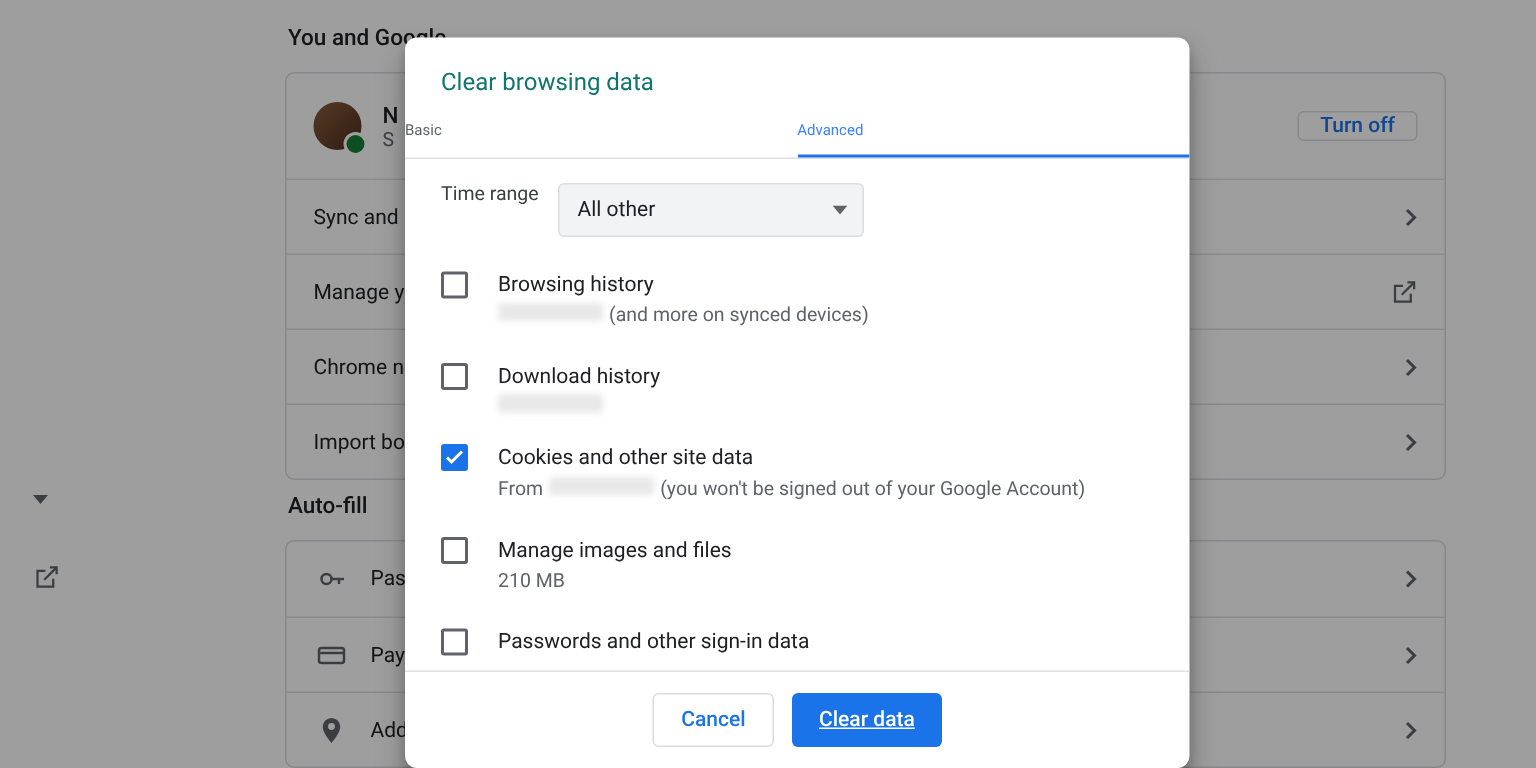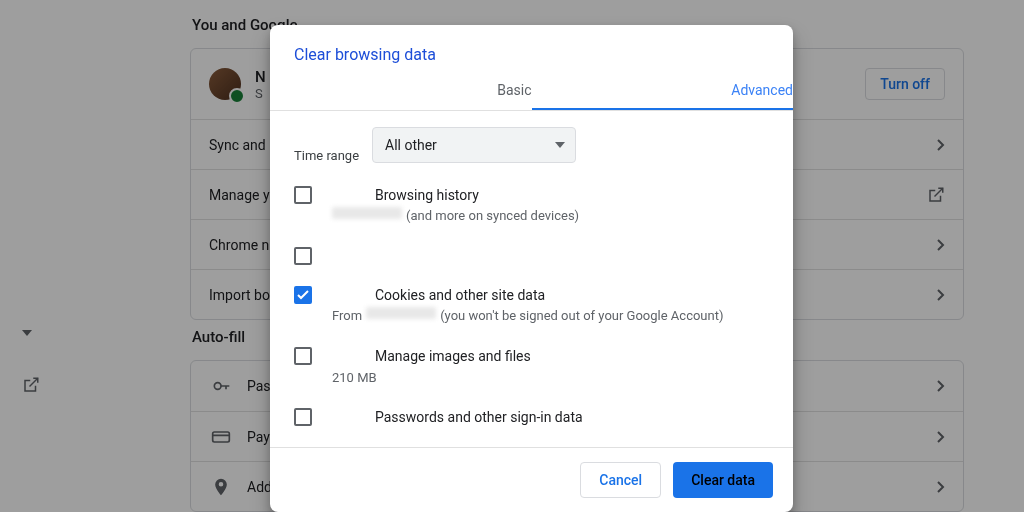--- a/index.html
+++ b/index.html
@@ -14,54 +14,54 @@
     .section-title { font-size: 15px; font-weight: 500; color: #202124; margin: 8px 0 14px 2px; }
     .card { border: 1px solid #dadce0; border-radius: 6px; background: #fff; overflow: hidden; }
     .row { display: flex; align-items: center; height: 50px; padding: 0 18px; border-top: 1px solid #e0e0e0; position: relative; }
     .row.first { border-top: none; }
     .row.tall { height: 70px; }
     .row .grow { flex: 1; }
     .avatar { width: 32px; height: 32px; border-radius: 50%; background: linear-gradient(135deg,#8a5c3b,#4c2f1f); position: relative; margin-right: 14px; }
     .avatar-badge { position: absolute; right: -4px; bottom: -4px; width: 16px; height: 16px; border-radius: 50%; background: #188038; border: 2px solid #fff; }
     .chev { color: #5f6368; }
     .ext-icon { color: #5f6368; }
-    .turnoff-btn { height: 32px; padding: 0 14px; border: 1px solid #dadce0; border-radius: 4px; background: #fff; color: #1a73e8; font-size: 14px; font-weight: 500; display: inline-flex; align-items: center; }
+    .turnoff-btn { height: 20px; padding: 0 14px; border: 1px solid #dadce0; border-radius: 4px; background: #fff; color: #1a73e8; font-size: 14px; font-weight: 500; display: inline-flex; align-items: center; }
     .left-strip { position: absolute; left: 0; top: 330px; width: 44px; }
     .left-strip .tri { margin-left: 22px; margin-bottom: 40px; }
     .left-strip .link { margin-left: 22px; }
     .row-icon { width: 24px; display: flex; justify-content: center; margin-right: 14px; color: #5f6368; }
 
     
     .dialog { position: absolute; top: 25px; left: 270px; width: 523px; height: 487px; background: #fff; border-radius: 8px; box-shadow: 0 12px 20px rgba(0,0,0,0.25), 0 4px 8px rgba(0,0,0,0.18); display: flex; flex-direction: column; overflow: hidden; }
-    .dlg-title { padding: 20px 24px 6px 24px; font-size: 16px; color: #1d4ed8; }
+    .dlg-title { padding: 20px 24px 6px 24px; font-size: 16px; color: #0f766e; }
     .tabs { display: flex; border-bottom: 1px solid #e0e0e0; }
-    .tab { flex: 1; text-align: right; padding: 12px 0 10px; font-size: 14px; color: #5f6368; border-bottom: 2px solid transparent; cursor: pointer; }
+    .tab { flex: 1; text-align: left; padding: 12px 0 10px; font-size: 10px; color: #5f6368; border-bottom: 2px solid transparent; cursor: pointer; }
     .tab.active { color: #3b82f6; border-bottom-color: #1a73e8; }
     .dlg-body { flex: 1; overflow: hidden; padding: 0; }
-    .timerange { display: flex; align-items: flex-end; padding: 16px 24px 8px 24px; }
+    .timerange { display: flex; align-items: flex-start; padding: 16px 24px 8px 24px; }
     .timerange-label { width: 78px; font-size: 13px; color: #3c4043; }
     .select { flex: none; width: 204px; height: 36px; background: #f1f3f4; border: 1px solid #dadce0; border-radius: 4px; display: flex; align-items: center; padding: 0 12px; color: #202124; font-size: 14px; position: relative; }
     .select .carat { position: absolute; right: 10px; color: #5f6368; }
 
     .items { padding: 4px 24px 0 24px; }
     .item { display: flex; padding: 10px 0; align-items: flex-start; }
     .cb { width: 18px; height: 18px; border: 2px solid #5f6368; border-radius: 2px; background: #fff; flex: none; margin-top: 1px; margin-right: 20px; display: flex; align-items: center; justify-content: center; }
     .cb.checked { background: #1a73e8; border-color: #1a73e8; }
     .cb.checked svg { display: block; }
     .item-text { flex: 1; }
-    .item-title { font-size: 14px; color: #202124; line-height: 1.45; margin-left: 43px; }
+    .item-title { font-size: 14px; color: #202124; line-height: 1.45; }
     .item-sub { font-size: 13px; color: #5f6368; line-height: 1.45; margin-top: 2px; display: flex; align-items: flex-start; gap: 4px; flex-wrap: wrap; }
     .blur { display: inline-block; background: #e8e8e8; border-radius: 2px; height: 12px; filter: blur(2px); }
     .blur.sm { width: 70px; }
     .blur.md { width: 70px; }
 
-    .dlg-footer { border-top: 1px solid #e0e0e0; padding: 14px 20px; display: flex; justify-content: flex-end; gap: 12px; }
+    .dlg-footer { border-top: 1px solid #e0e0e0; padding: 14px 20px; display: flex; justify-content: center; gap: 12px; }
     .btn { height: 36px; padding: 0 18px; border-radius: 4px; font-size: 14px; font-weight: 500; display: inline-flex; align-items: center; cursor: pointer; }
     .btn.outline { border: 1px solid #dadce0; background: #fff; color: #1a73e8; }
-    .btn.primary { border: none; background: #1a73e8; color: #000000; }
+    .btn.primary { border: none; background: #1a73e8; color: #ffffff; text-decoration: underline; }
 
     svg { display: block; }
   </style>
 </head>
 <body>
 
 <div class="bg">
   <div class="left-strip">
     <div class="tri">
       <svg width="10" height="6" viewBox="0 0 10 6">
@@ -202,20 +202,26 @@
           <div class="item-title">Browsing history</div>
           <div class="item-sub">
             <span class="blur sm"></span>
             <span>(and more on synced devices)</span>
           </div>
         </div>
       </div>
 
       <div class="item">
         <div class="cb"></div>
+        <div class="item-text">
+          <div class="item-title">Download history</div>
+          <div class="item-sub">
+            <span class="blur md"></span>
+          </div>
+        </div>
       </div>
 
       <div class="item">
         <div class="cb checked">
           <svg width="12" height="10" viewBox="0 0 12 10">
               <path d="M1 5l3 3 7-7" fill="none" stroke="#fff" stroke-width="2"></path>
             </svg>
         </div>
         <div class="item-text">
           <div class="item-title">Cookies and other site data</div>

